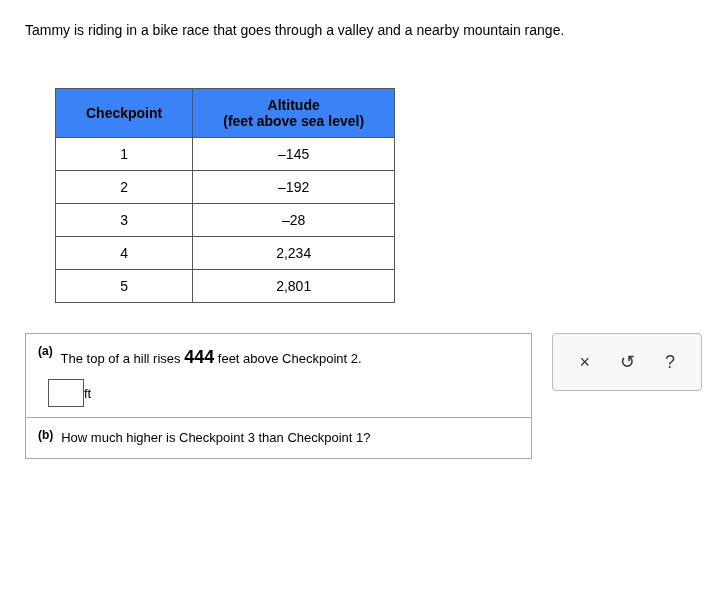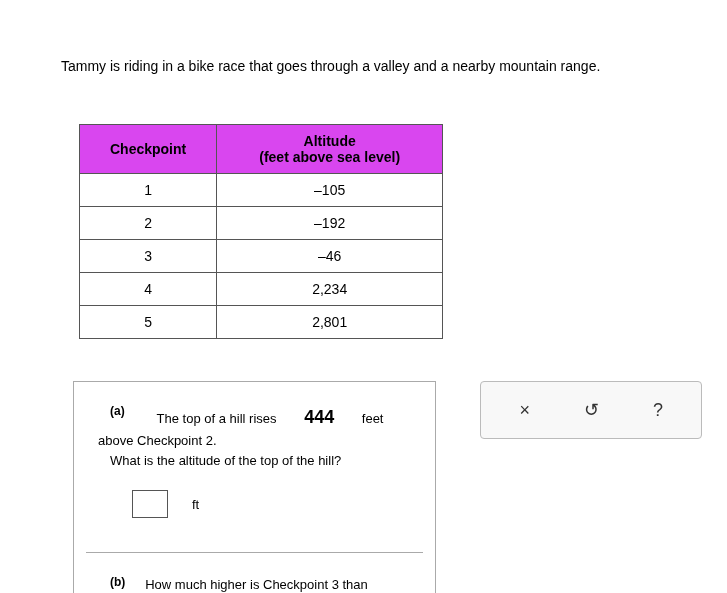--- a/index.html
+++ b/index.html
@@ -1,16 +1,16 @@
 <!DOCTYPE html>
 <html><head>
   <meta charset="utf-8">
   <style>
     * {
-      margin: 12px;
+      margin: 0;
       padding: 0;
       box-sizing: border-box;
     }
     body {
       font-family: Arial, sans-serif;
       font-size: 14px;
       background: #fff;
       color: #000;
       width: 727px;
       min-height: 593px;
@@ -30,21 +30,21 @@
       margin-bottom: 30px;
     }
     .data-table th, .data-table td {
       border: 1.5px solid #555;
       padding: 8px 30px;
       text-align: center;
       min-width: 110px;
     }
     .data-table th {
       font-weight: bold;
-      background: #d946ef;
+      background: #3b82f6;
     }
     .questions-area {
       display: flex;
       gap: 20px;
       align-items: flex-start;
     }
     .questions-box {
       border: 1.5px solid #aaa;
       width: 551px;
     }
@@ -129,48 +129,47 @@
       <th>Checkpoint</th>
       <th>
         <span>Altitude</span><br>
         <span>(feet above sea level)</span>
       </th>
     </tr>
   </thead>
   <tbody id="table-body">
   <tr>
         <td>1</td>
-        <td>–105</td>
+        <td>–145</td>
       </tr>
       <tr>
         <td>2</td>
         <td>–192</td>
       </tr>
       <tr>
         <td>3</td>
-        <td>–46</td>
+        <td>–28</td>
       </tr>
       <tr>
         <td>4</td>
         <td>2,234</td>
       </tr>
       <tr>
         <td>5</td>
         <td>2,801</td>
       </tr>
     </tbody>
 </table>
 
 <div class="questions-area">
   <div class="questions-box">
     <div class="question-section">
       <span class="question-label">(a)</span>
       <span class="question-text">
         <span>The top of a hill rises </span><span class="highlight-number">444</span><span> feet above Checkpoint 2.</span><br>
-        <span>What is the altitude of the top of the hill?</span>
       </span>
       <div class="input-row">
         <input type="text" class="answer-input" style="">
         <span class="input-label">ft</span>
       </div>
     </div>
     <div class="question-section">
       <span class="question-label">(b)</span>
       <span class="question-b-text">How much higher is Checkpoint 3 than Checkpoint 1?</span>
     </div>

